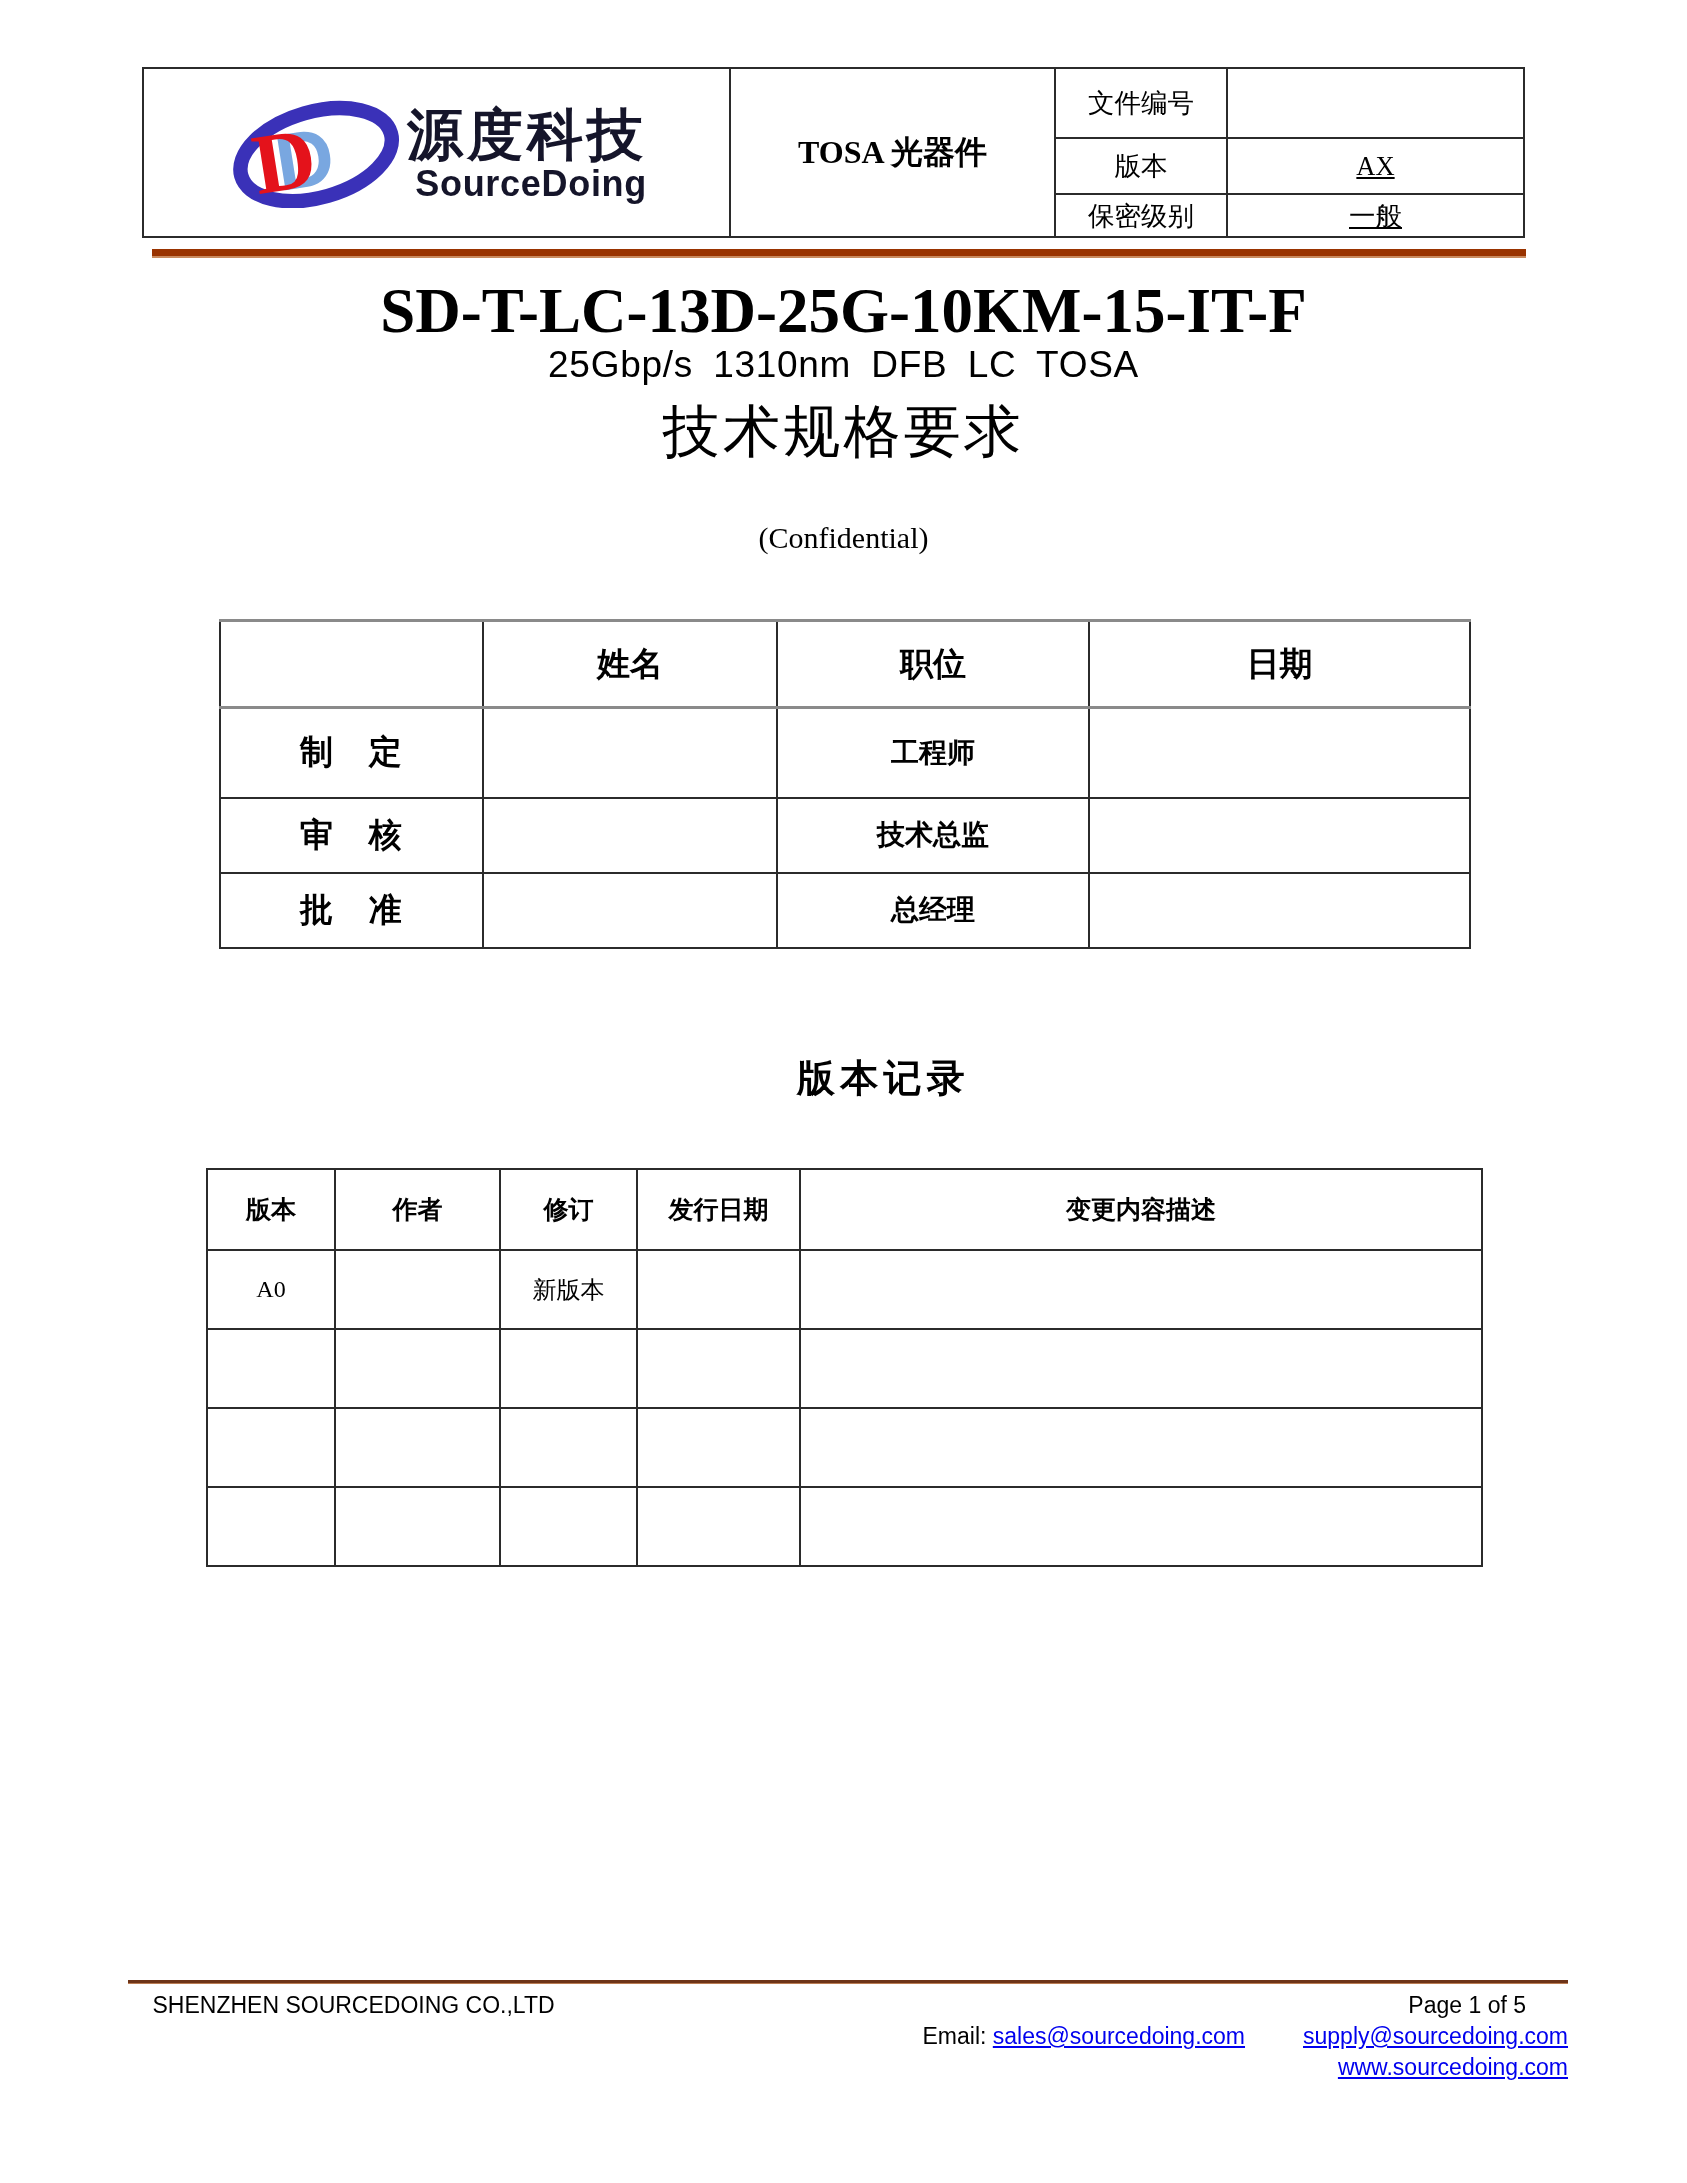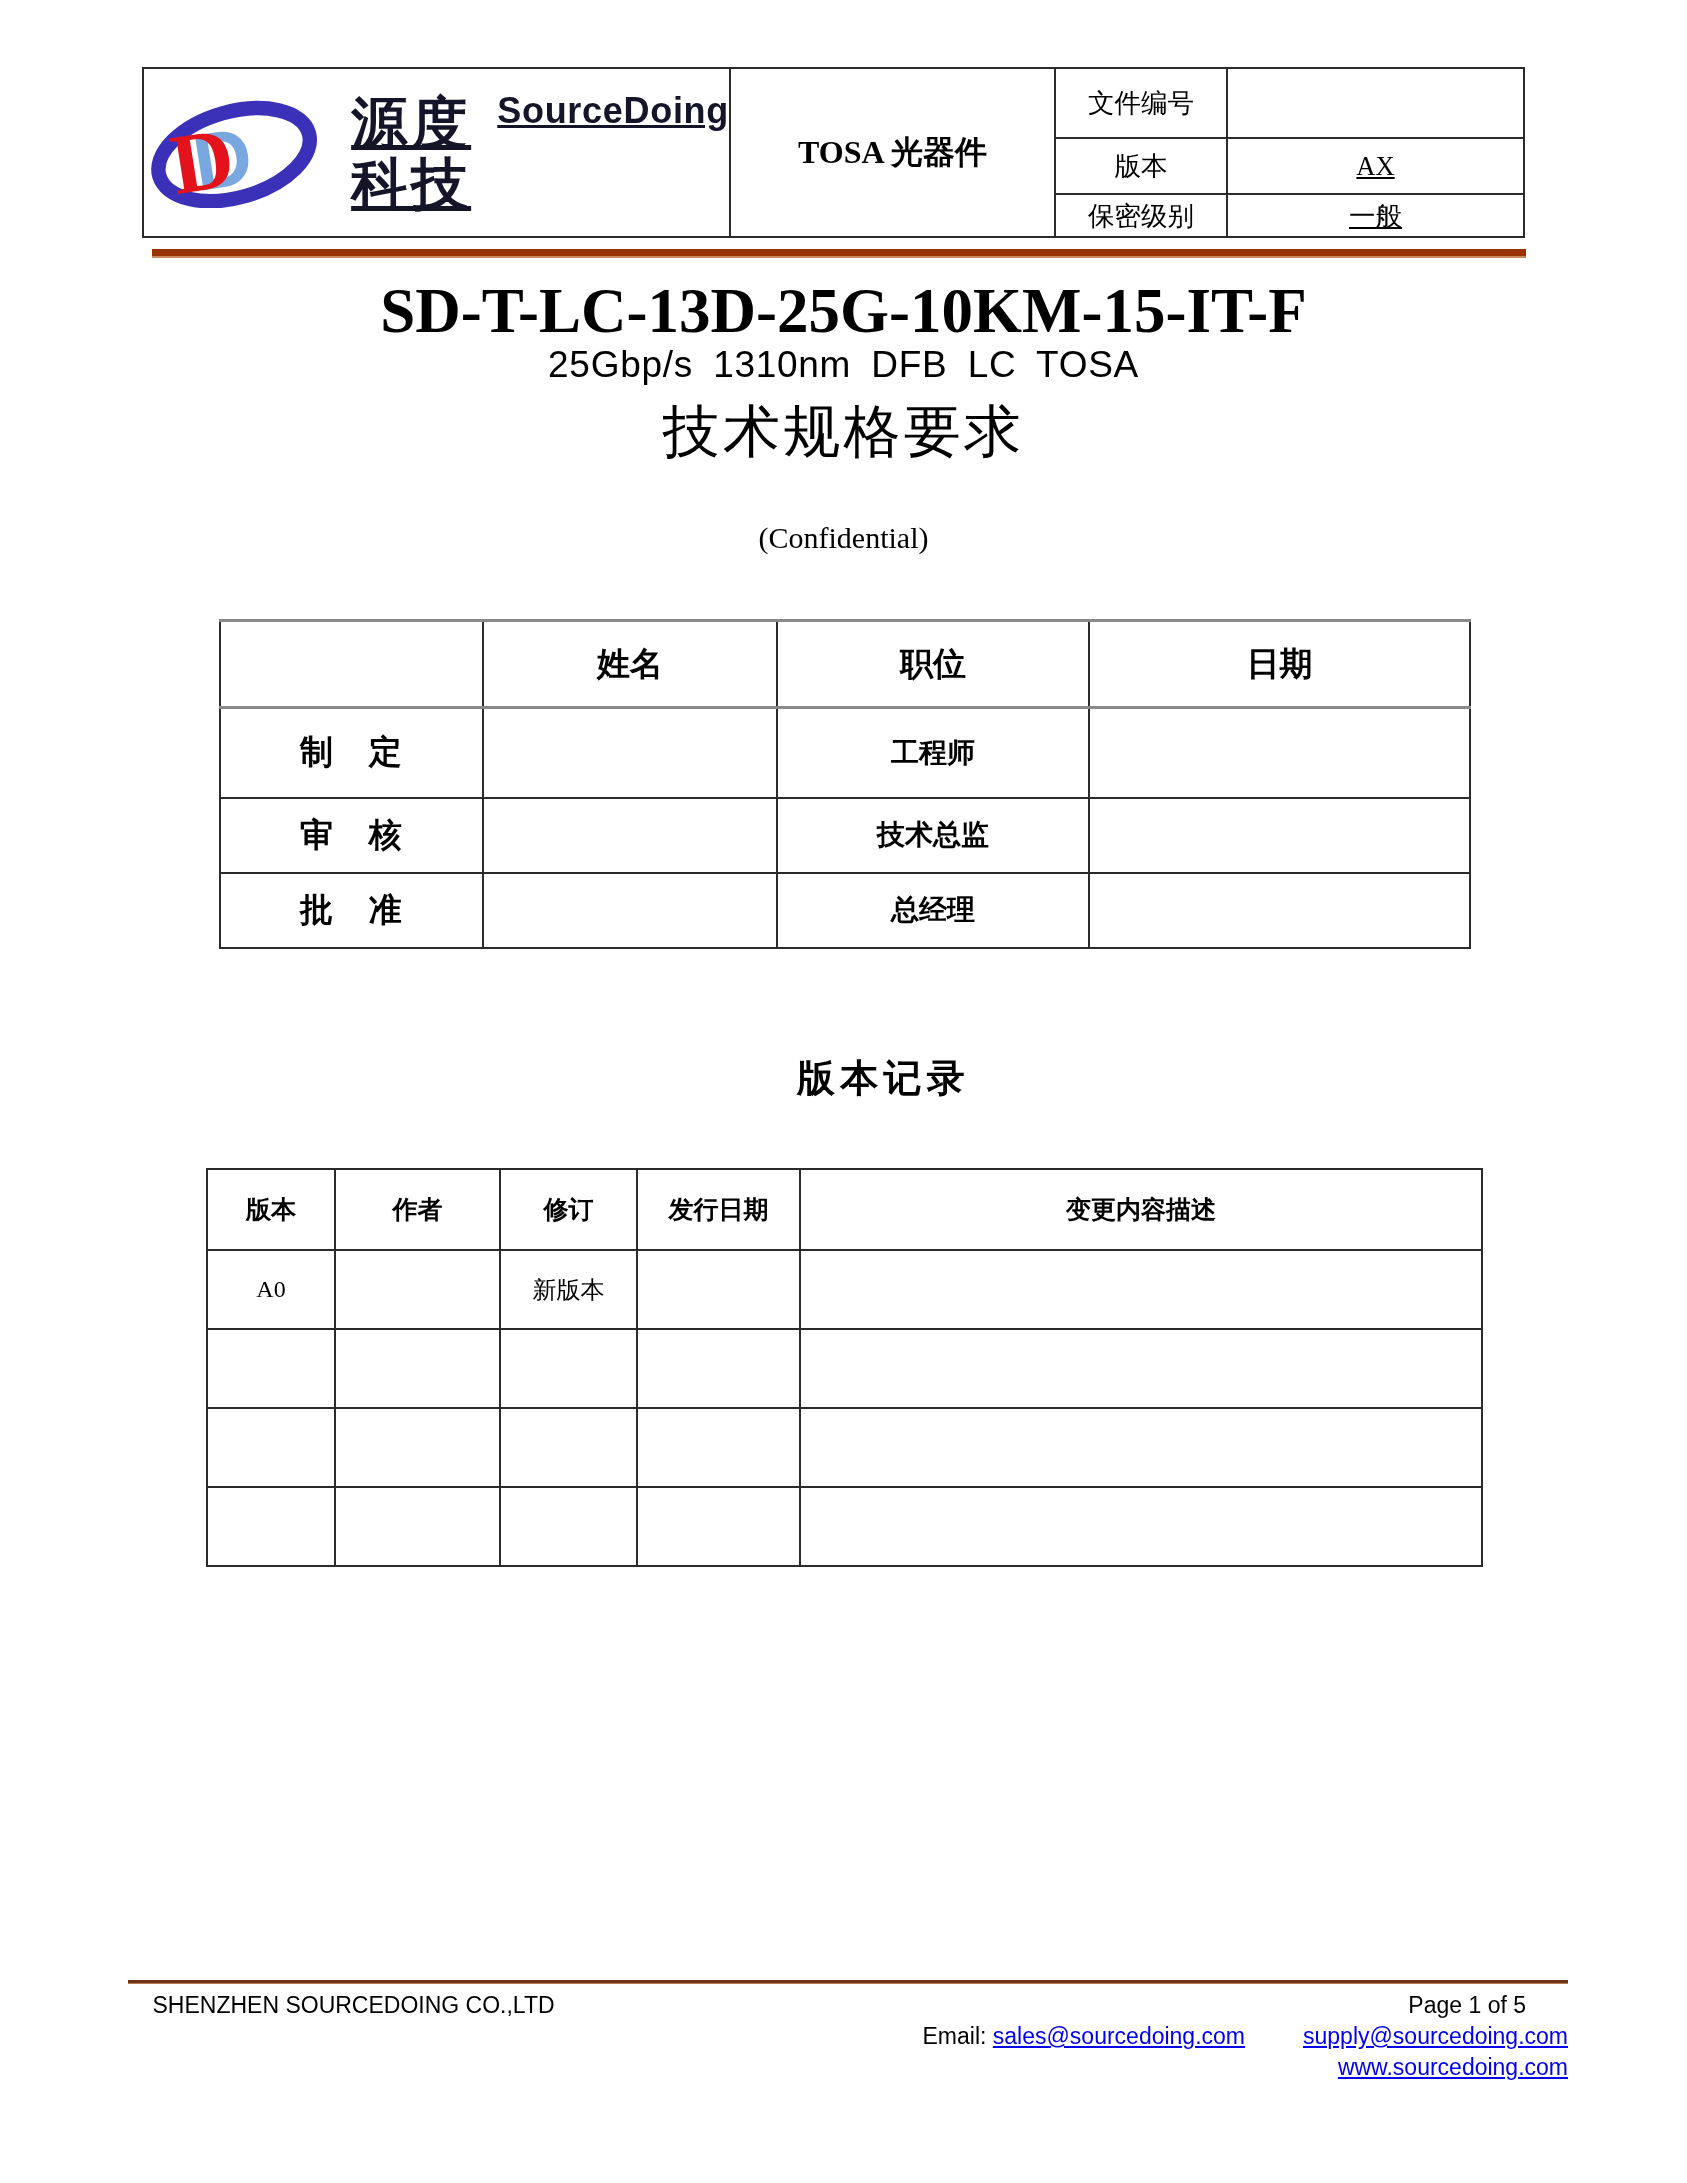--- a/index.html
+++ b/index.html
@@ -8,21 +8,21 @@
 
   
   .hdr-table{position:absolute;left:142px;top:67px;width:1373px;border-collapse:collapse;table-layout:fixed;}
   .hdr-table td{border:2px solid #2b2b2b;text-align:center;vertical-align:middle;padding:0;}
   .logo-cell{width:585px;}
   .tosa-cell{width:323px;font-weight:bold;font-size:32px;}
   .hdr-label{width:170px;font-size:26.5px;}
   .hdr-value{width:295px;font-size:26.5px;text-decoration:underline;}
   .logo-wrap{display:flex;align-items:center;justify-content:center;gap:4px;}
   .logo-mark{width:177px;height:111px;flex:none;}
-  .logo-text{display:flex;flex-direction:row;align-items:flex-start;color:#15152a;text-decoration:underline;}
+  .logo-text{display:flex;flex-direction:column;align-items:flex-end;color:#15152a;}
   .logo-cn{font-size:56px;font-weight:bold;line-height:61px;font-family:"Liberation Sans",sans-serif;letter-spacing:4px;}
   .logo-en{font-size:36px;font-weight:bold;line-height:37px;font-family:"Liberation Sans",sans-serif;letter-spacing:0.7px;}
 
   
   .top-rule{position:absolute;left:152px;top:249px;width:1374px;height:6.6px;background:#993300;border-bottom:2px solid #c98a5e;}
 
   
   .center-line{position:absolute;left:0;width:1687px;text-align:center;white-space:nowrap;}
   .model-title{top:277px;font-size:63px;font-weight:bold;line-height:1.1;}
   .sub-title{top:344px;font-size:37px;font-family:"Liberation Sans",sans-serif;letter-spacing:0.7px;word-spacing:9.3px;}

